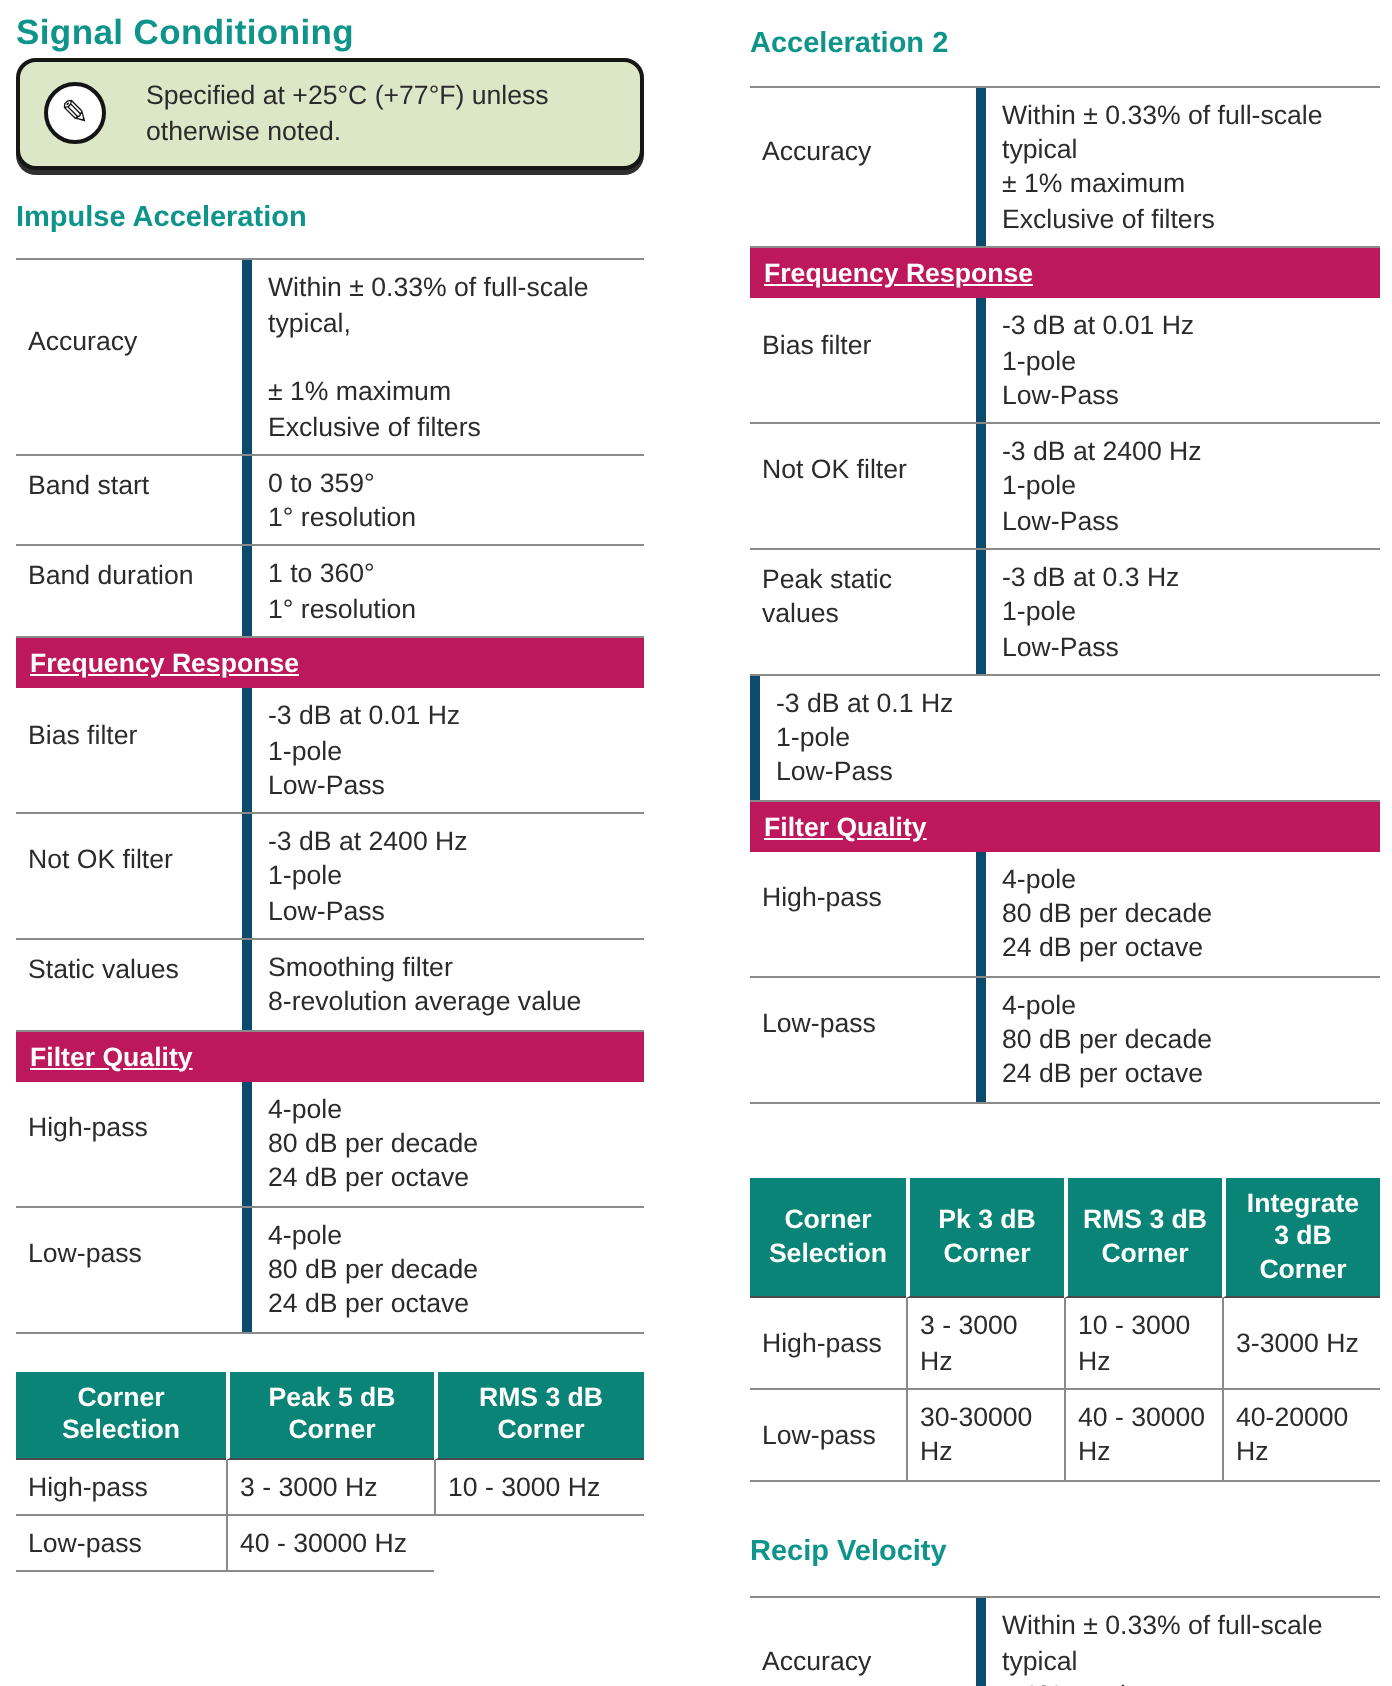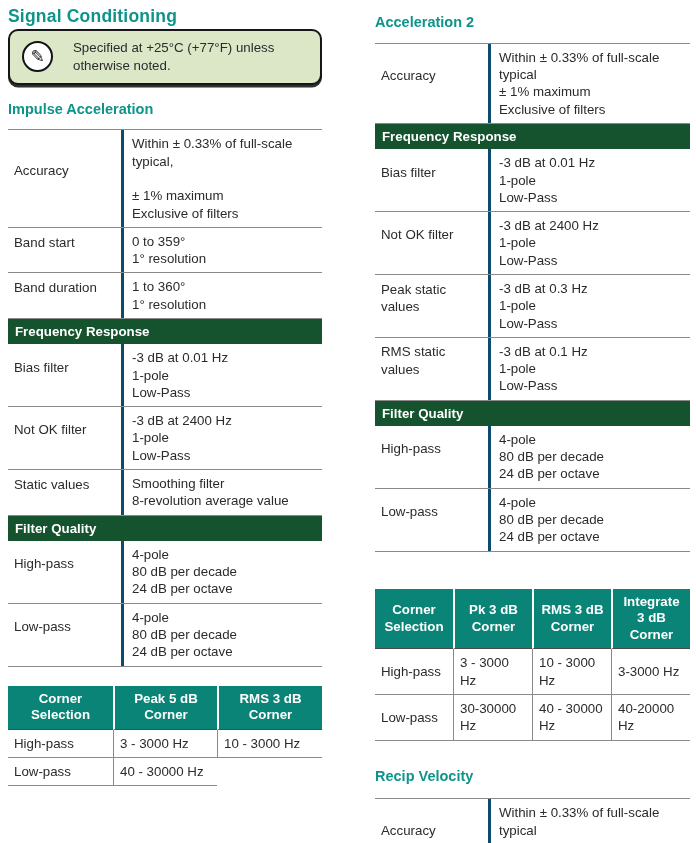--- a/index.html
+++ b/index.html
@@ -47,28 +47,29 @@
   
   .spec { border-top: 1px solid #8a8a8a; margin-top: 11px; }
   .spec-plain { border-top: 1px solid #8a8a8a; margin-top: 13px; }
   .srow { display: flex; border-bottom: 1px solid #8a8a8a; }
   .srow .lbl {
     width: 113px; flex: 0 0 113px;
     padding: 4px 4px 20px 6px;
     display: flex; align-items: center;
   }
   .srow .val {
-    flex: 1; border-left: 3px solid #0c4a6e;
+    flex: 1; border-left: 5px solid #0c4a6e;
     padding: 5px 6px 5px 8px;
     white-space: pre-line;
   }
   .bar {
-    background: #14532d; color: #ffffff;
+    background: #be185d; color: #ffffff;
     font-weight: bold; font-size: 13.3px;
     padding: 4px 6px 4px 7px;
+    text-decoration: underline;
   }
 
   
   .ctable { display: grid; margin-top: 19px; }
   .ctable.c3 { grid-template-columns: 105px 104px 105px; }
   .ctable.c4 { grid-template-columns: 78px 79px 79px 79px; margin-top: 37px; }
   .ct-th {
     background: #0a8476; color: #ffffff; font-weight: bold;
     text-align: center; white-space: pre-line; line-height: 1.25;
     padding: 5px 2px;
@@ -197,21 +198,20 @@
 1-pole
 Low-Pass</div>
       </div>
       <div class="srow">
         <div class="lbl">Peak static values</div>
         <div class="val">-3 dB at 0.3 Hz
 1-pole
 Low-Pass</div>
       </div>
       <div class="srow">
-        <div class="lbl">RMS static values</div>
         <div class="val">-3 dB at 0.1 Hz
 1-pole
 Low-Pass</div>
       </div>
 
       <div class="bar">Filter Quality</div>
 
       <div class="srow">
         <div class="lbl">High-pass</div>
         <div class="val">4-pole

